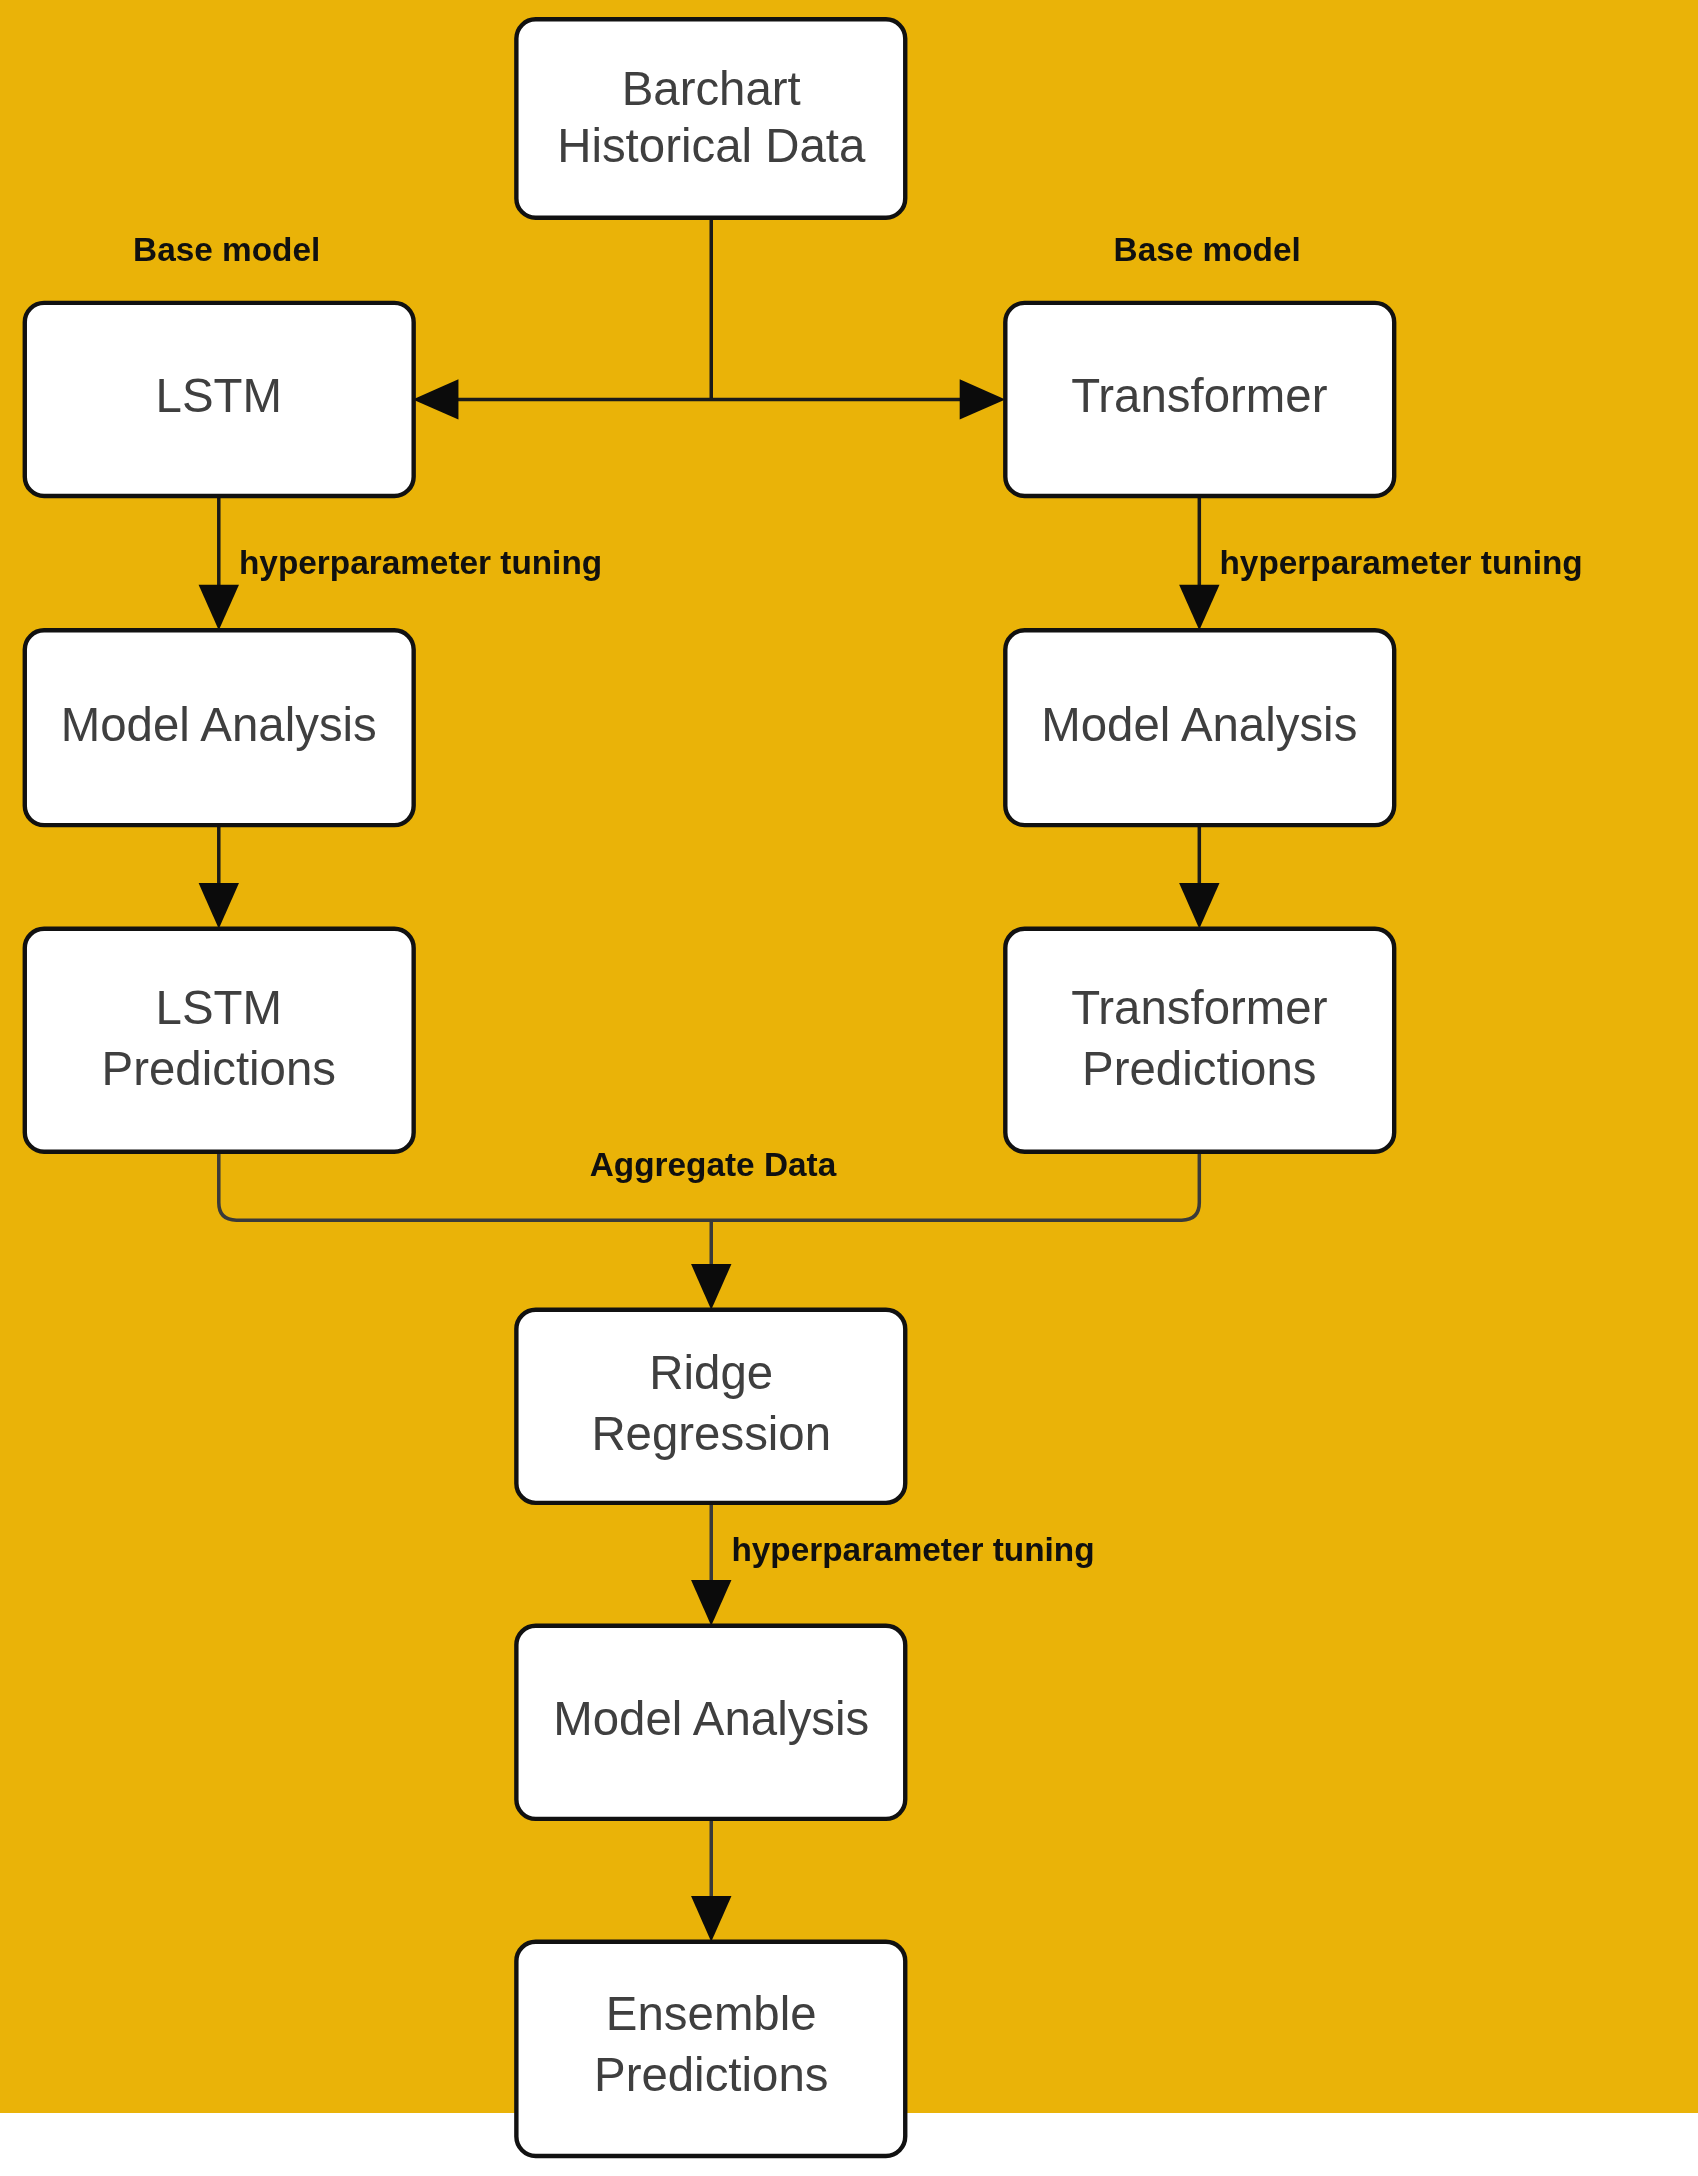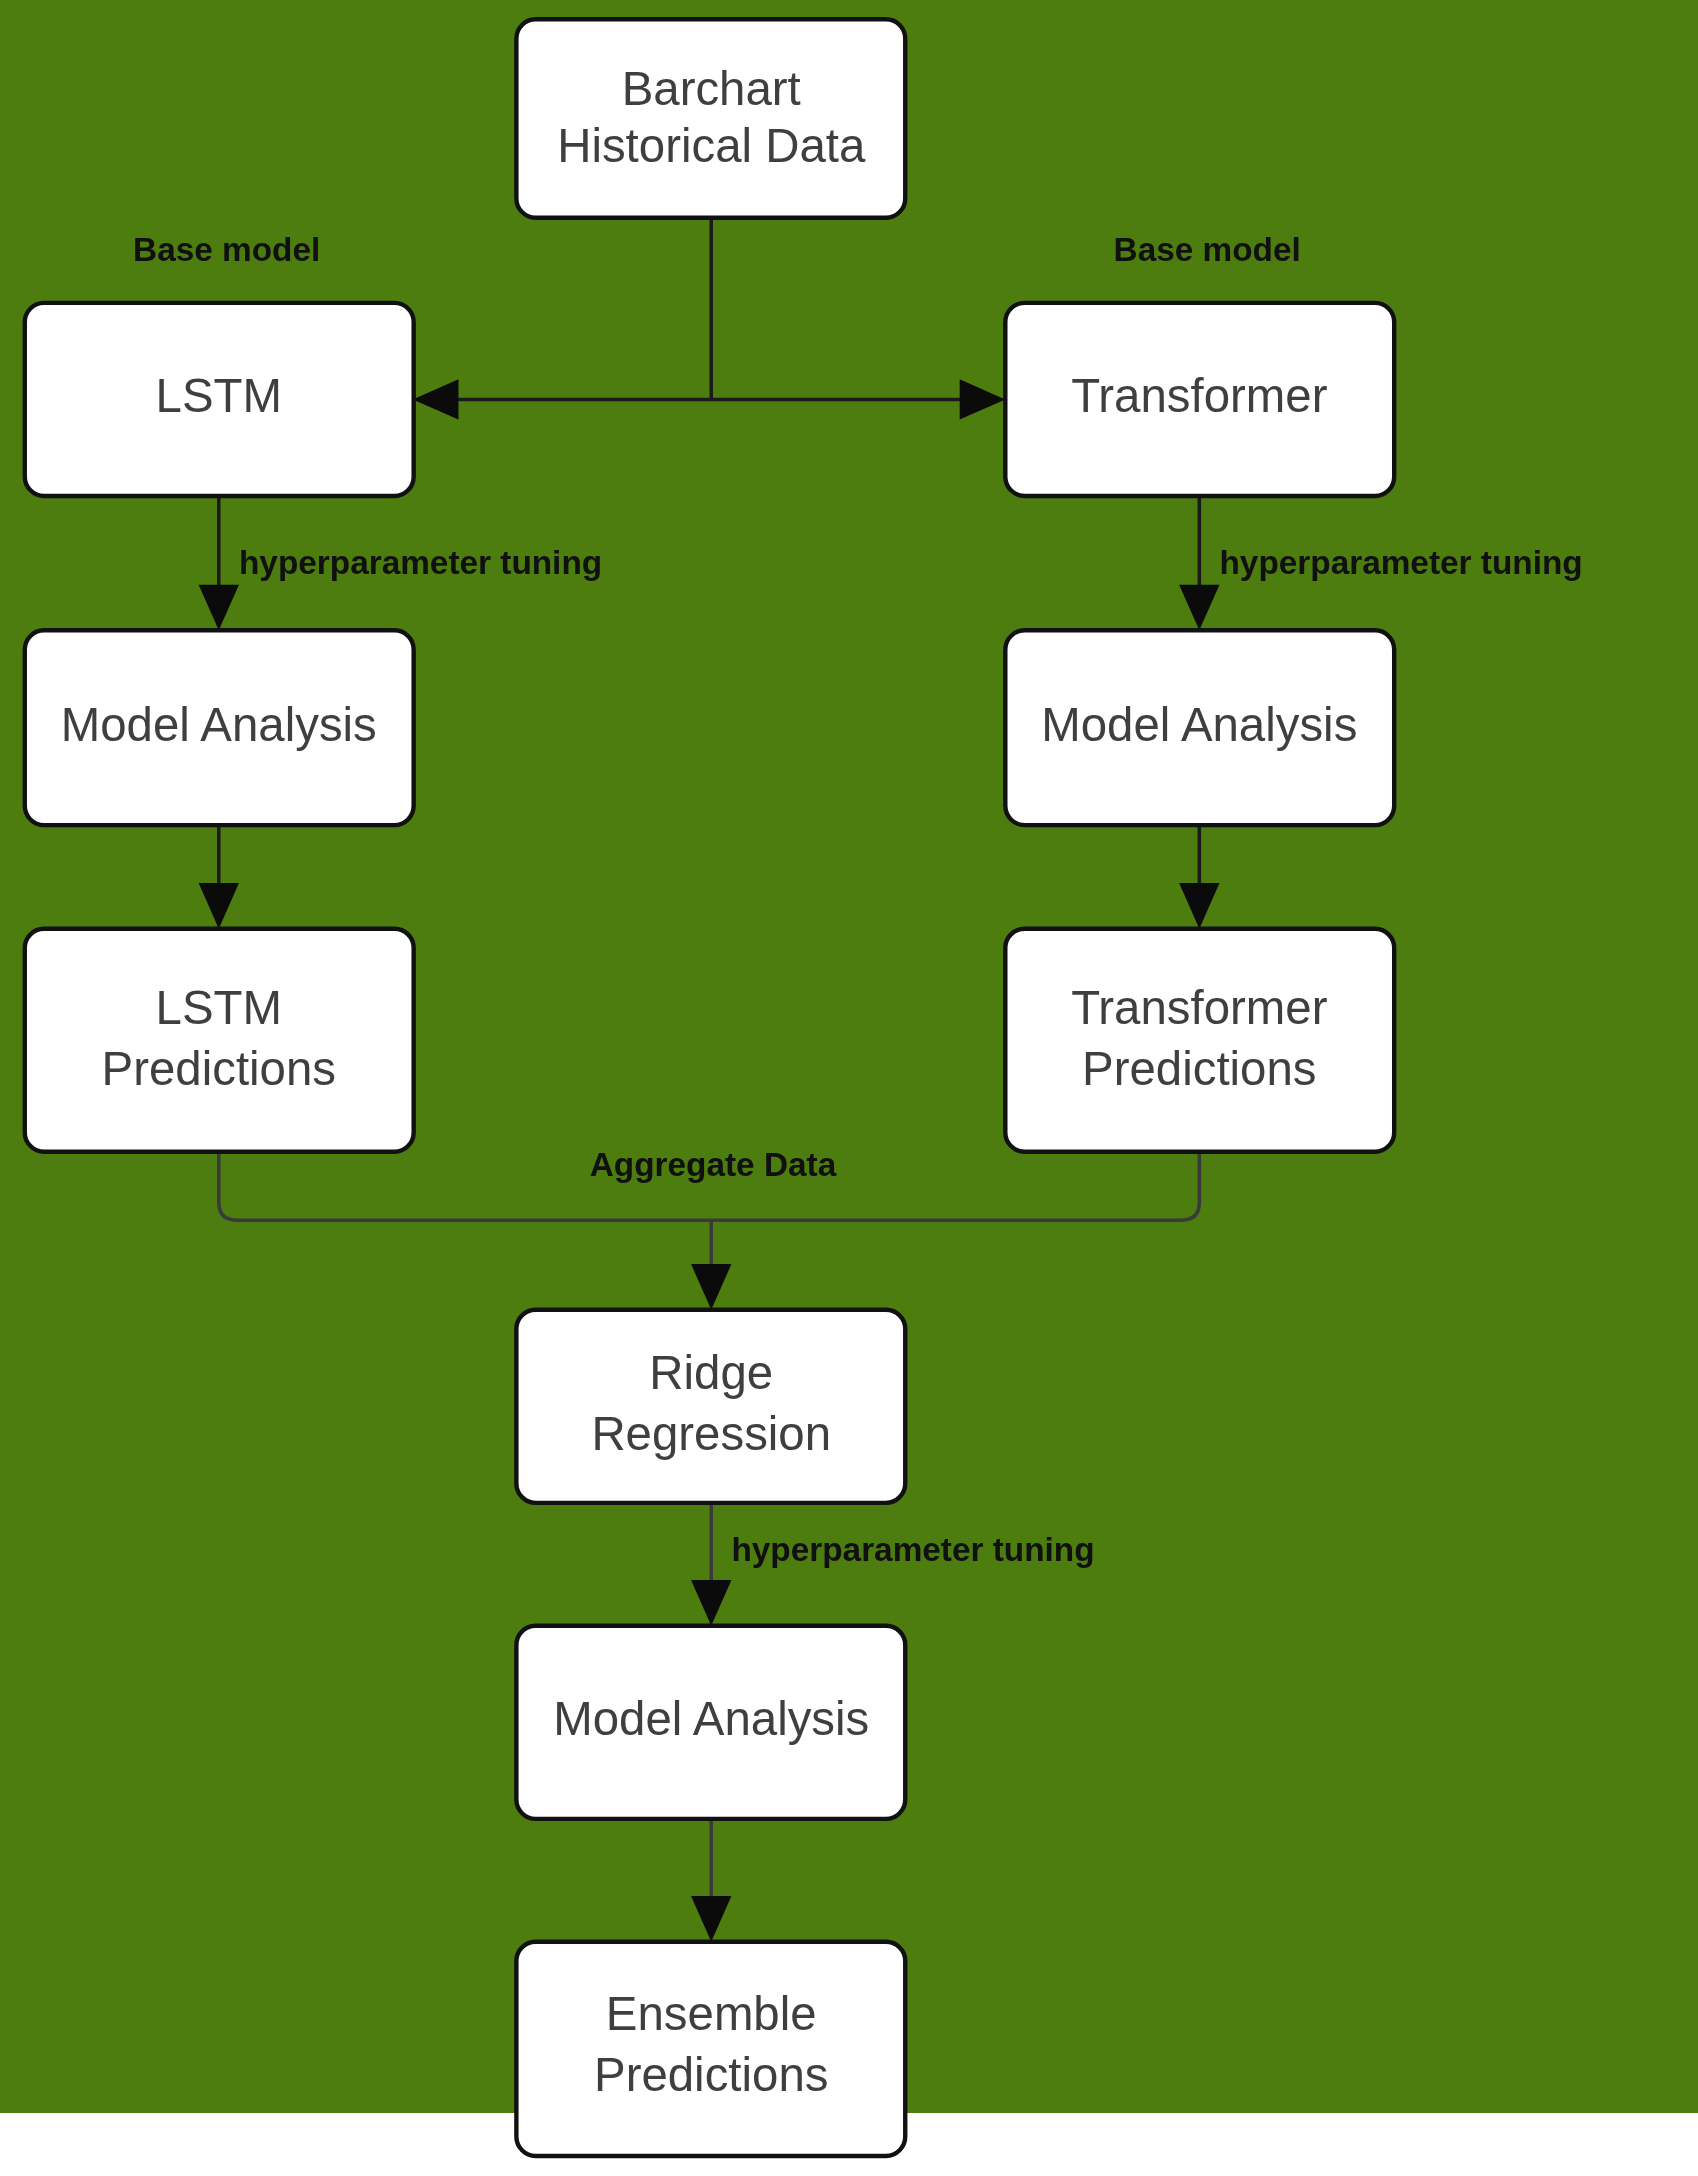--- a/index.html
+++ b/index.html
@@ -10,21 +10,21 @@
   body {
     width: 1699px;
     height: 2177px;
     font-family: "Liberation Sans", sans-serif;
     overflow: hidden;
   }
   #canvas {
     position: relative;
     width: 1699px;
     height: 2113px;
-    background: #4d7c0f;
+    background: #eab308;
   }
   svg#flow {
     position: absolute;
     top: 0;
     left: 0;
     width: 1699px;
     height: 2177px;
   }
   .node-rect {
     fill: #ffffff;

